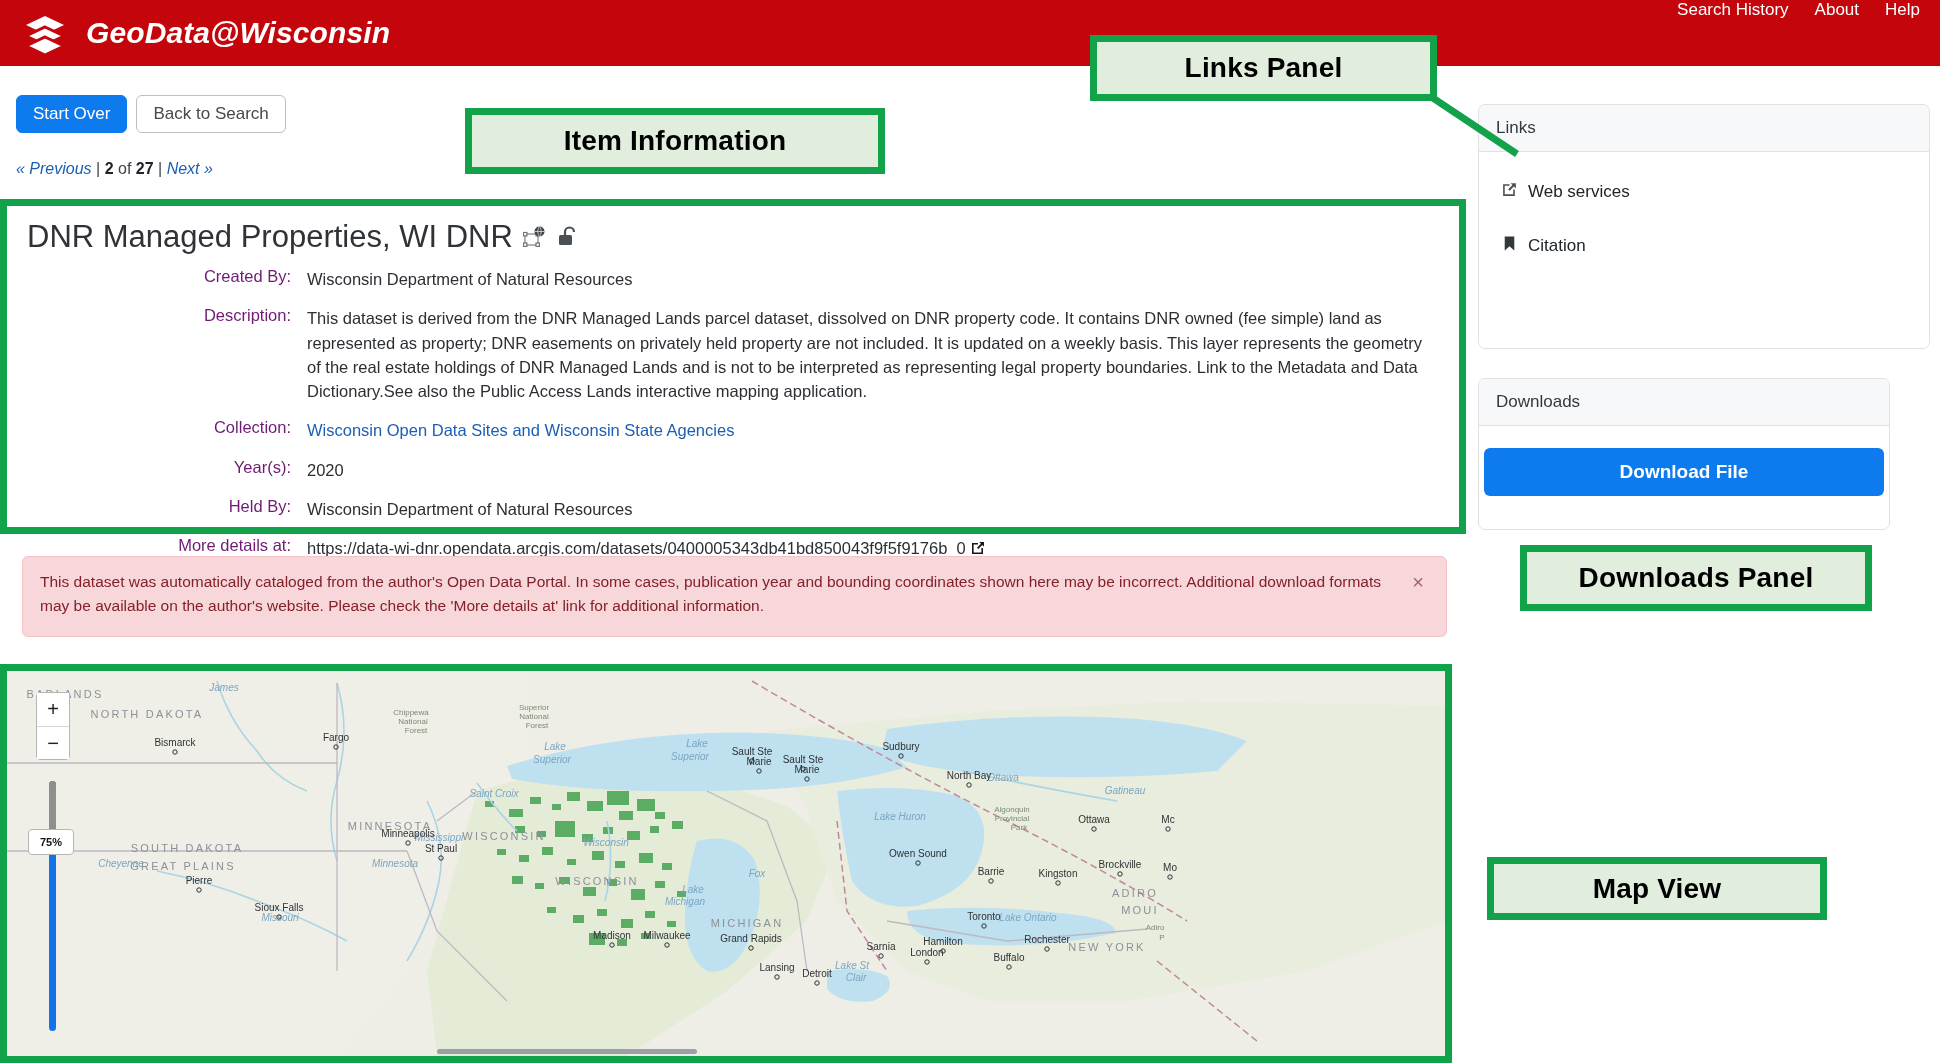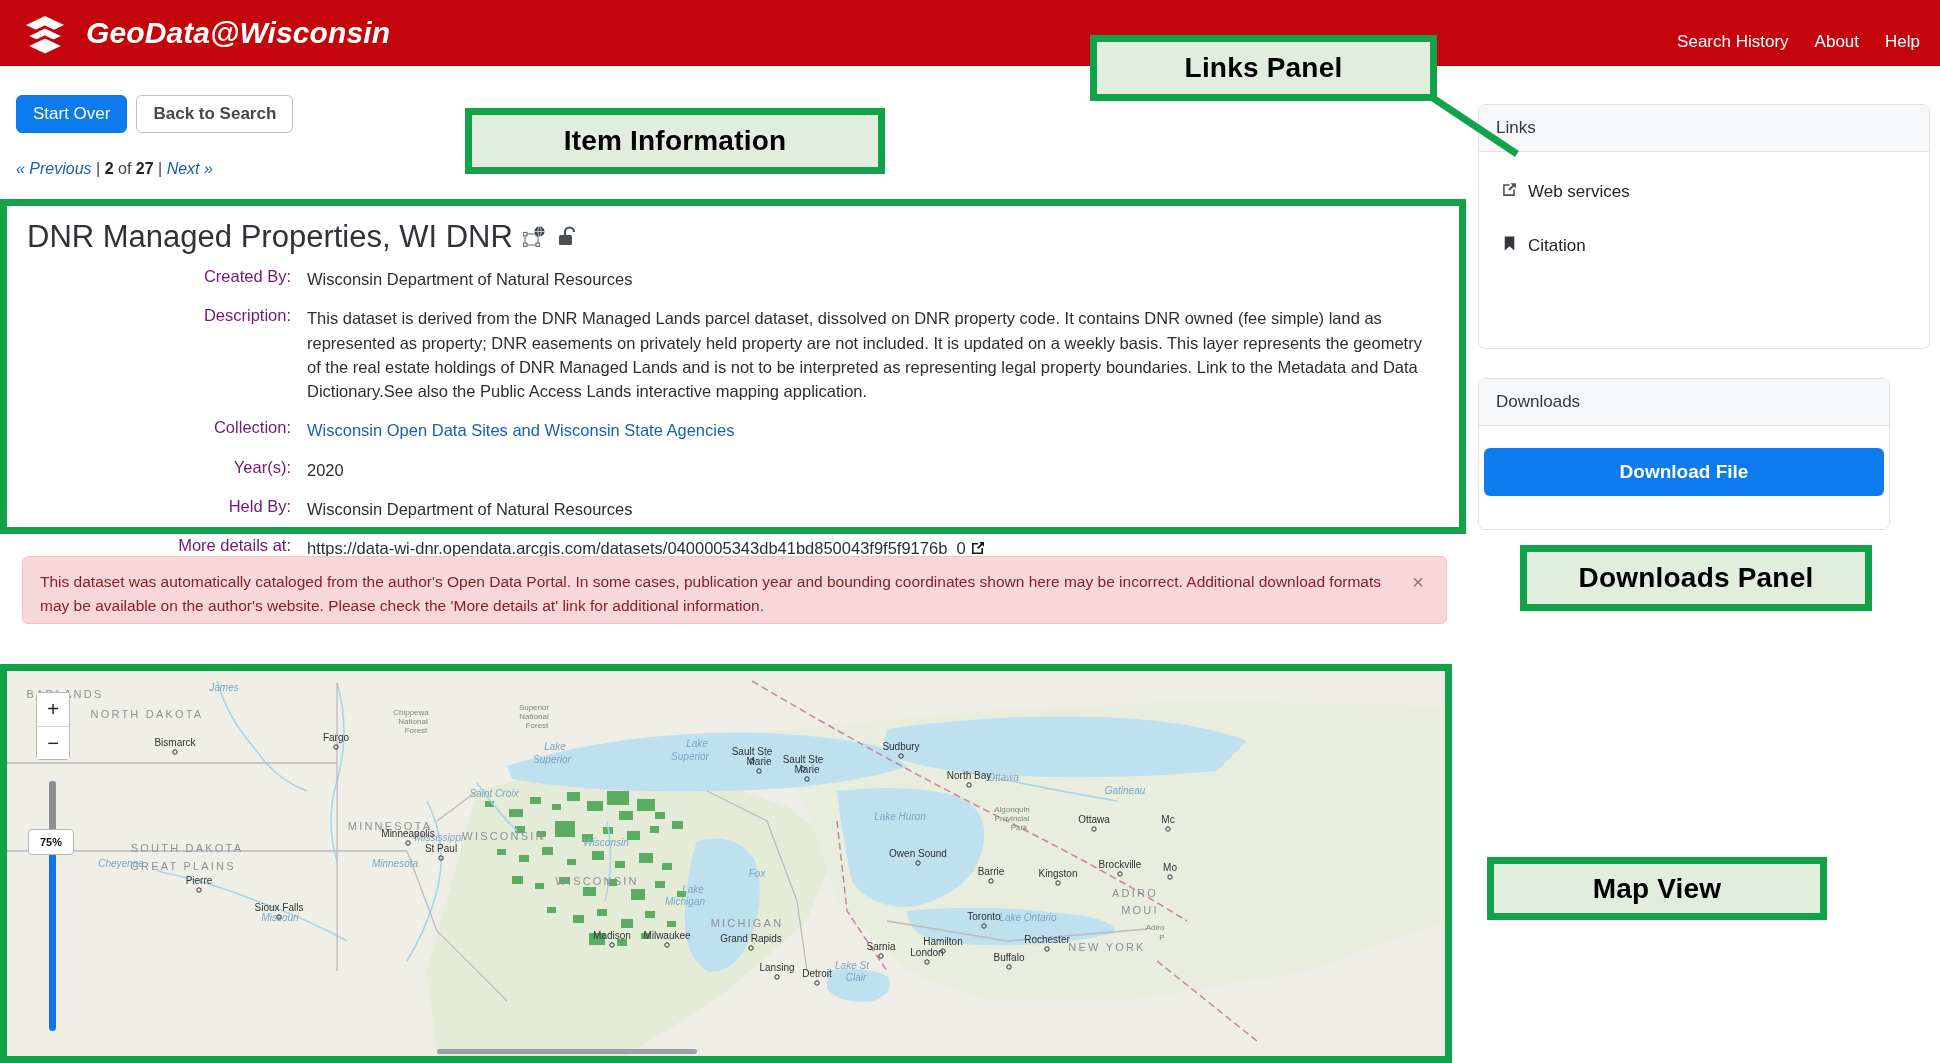--- a/index.html
+++ b/index.html
@@ -18,32 +18,32 @@
     position:absolute; top:0; left:0; width:1940px; height:66px;
     background:#c5050c; display:flex; align-items:center;
   }
   #brand{ display:flex; align-items:center; margin-left:22px; }
   #logo-mark{ width:46px; height:46px; position:relative; }
   #brand-title{
     color:#fff; font-size:30px; font-weight:bold; font-style:italic;
     margin-left:18px; letter-spacing:.1px; white-space:nowrap;
   }
   #main-nav{ position:absolute; right:20px; top:0; height:84px;
-    display:flex; align-items:center; gap:26px; }
+    display:flex; align-items:flex-start; gap:26px; }
   #main-nav a{ color:#fff; font-size:17px; text-decoration:none; white-space:nowrap; }
 
   
   #toolbar{ position:absolute; top:83px; left:16px; display:flex; gap:9px;margin-top:12px; }
   .btn{
     font-family:"Liberation Sans", sans-serif; font-size:17px;
     border-radius:6px; padding:8px 16px; cursor:pointer; line-height:1.15;
     white-space:nowrap;
   }
   #start-over{ background:#0d7aed; border:1px solid #0d7aed; color:#fff; }
-  #back-to-search{ background:#fff; border:1px solid #b9bfc5; color:#44494e;font-weight:bold; }
+  #back-to-search{ background:#fff; border:1px solid #b9bfc5; color:#44494e; }
 
   #pagination{
     position:absolute; top:160px; left:16px;
     font-size:16px; color:#3f4347; white-space:nowrap;
   }
   #pagination a{ color:#1a5fb4; text-decoration:none;font-style:italic; }
   #pagination b{ color:#212529; }
 
   
   #item-info{
@@ -62,21 +62,21 @@
   .meta-label{
     width:300px; text-align:right; padding-right:16px !important;
     font-weight:normal; color:#701a75; white-space:nowrap;
   }
   .meta-value{ color:#2b2f33; line-height:1.47; padding-right:28px !important; }
   .meta-value a{ color:#1a5fb4; text-decoration:none; }
   #more-details-value{ white-space:nowrap; }
 
   
   #alert{
-    position:absolute; top:556px; left:22px; width:1425px; height:68px;
+    position:absolute; top:556px; left:22px; width:1425px; height:81px;
     background:#f8d7da; border:1px solid #f5c2c7; border-radius:6px;
     color:#842029; font-size:15.5px; line-height:1.55;
     padding:13px 60px 10px 17px;
   }
   #alert-close{
     position:absolute; right:16px; top:14px; font-size:20px;
     color:#a1666c; cursor:pointer; background:none; border:none; line-height:1;
   }
 
   

